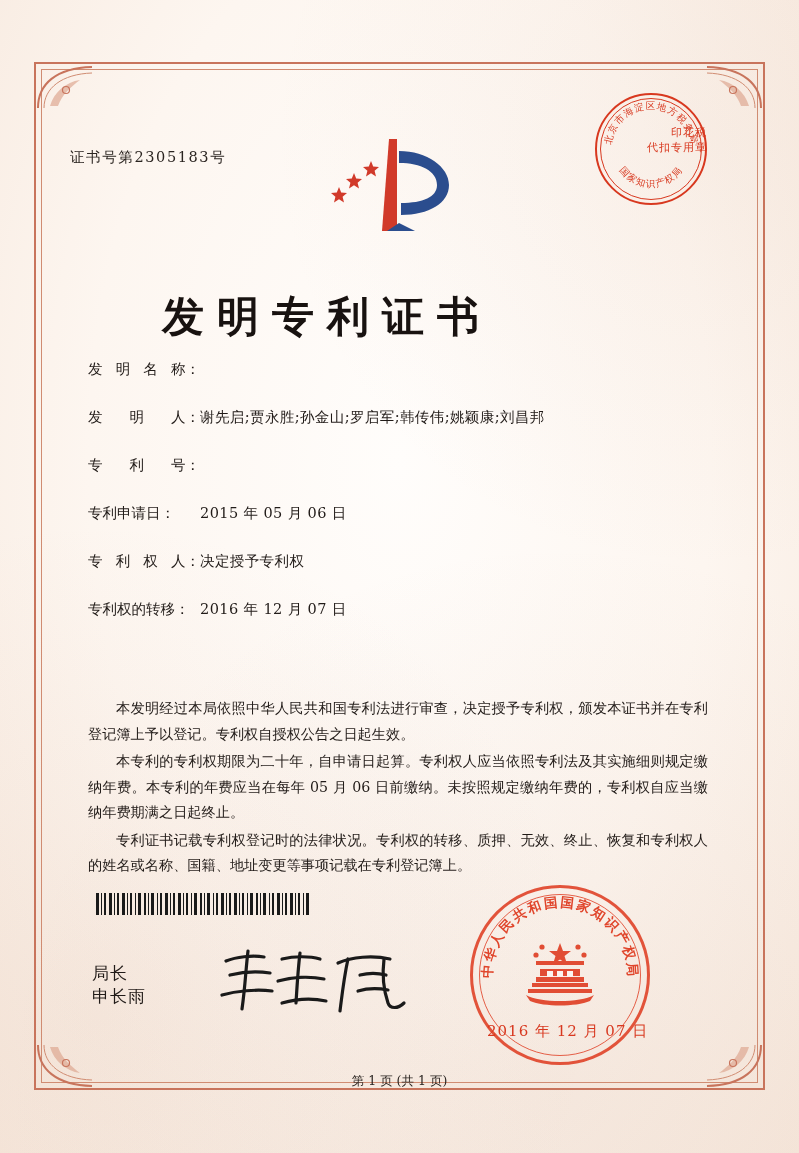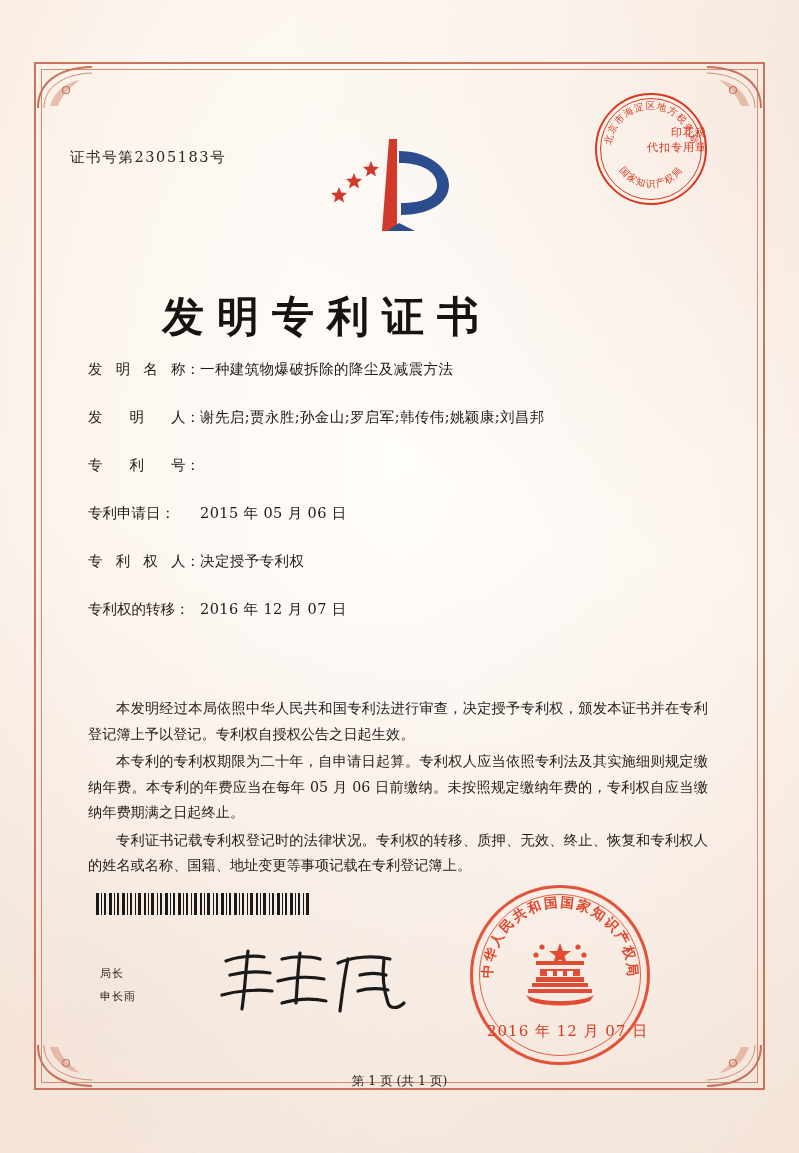--- a/index.html
+++ b/index.html
@@ -184,23 +184,23 @@
     position: absolute;
     left: 96px;
     top: 893px;
     width: 215px;
     height: 22px;
   }
 
   
   .sig-block {
     position: absolute;
-    left: 100px;
+    left: 92px;
     top: 962px;
-    font-size: 11px;
+    font-size: 17px;
     line-height: 23px;
     color: #211b18;
     font-family: "DejaVu Serif", "Liberation Serif", serif;
     letter-spacing: 1px;
   }
   .handwriting {
     position: absolute;
     left: 212px;
     top: 945px;
     width: 210px;
@@ -337,21 +337,20 @@
 
   <div class="fields">
 
     <div class="field-row">
       <div class="field-label spread">
         <span>发</span>
           <span>明</span>
           <span>名</span>
           <span>称：</span>
       </div>
-      <div class="field-value">一种建筑物爆破拆除的降尘及减震方法</div>
     </div>
 
     <div class="field-row">
       <div class="field-label spread">
         <span>发</span>
           <span>明</span>
           <span>人：</span>
       </div>
       <div class="field-value">谢先启;贾永胜;孙金山;罗启军;韩传伟;姚颖康;刘昌邦</div>
     </div>

